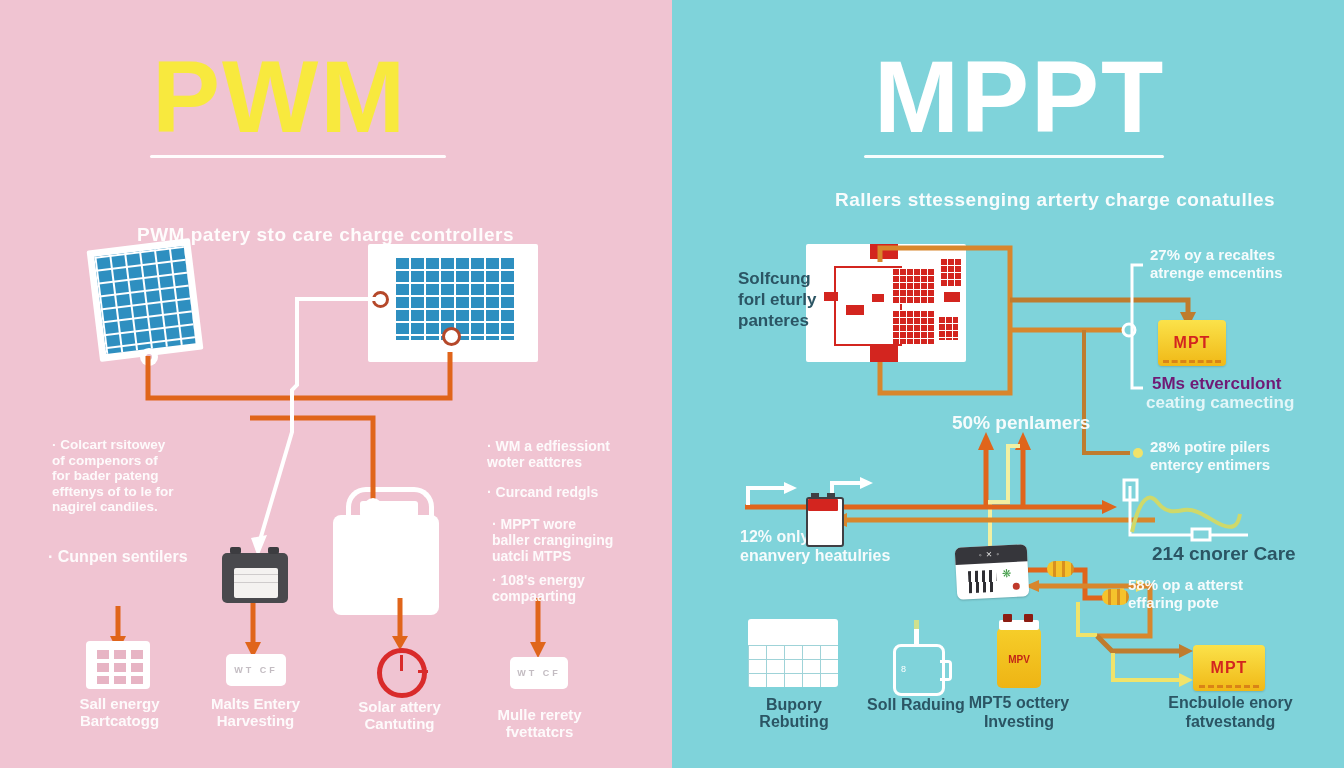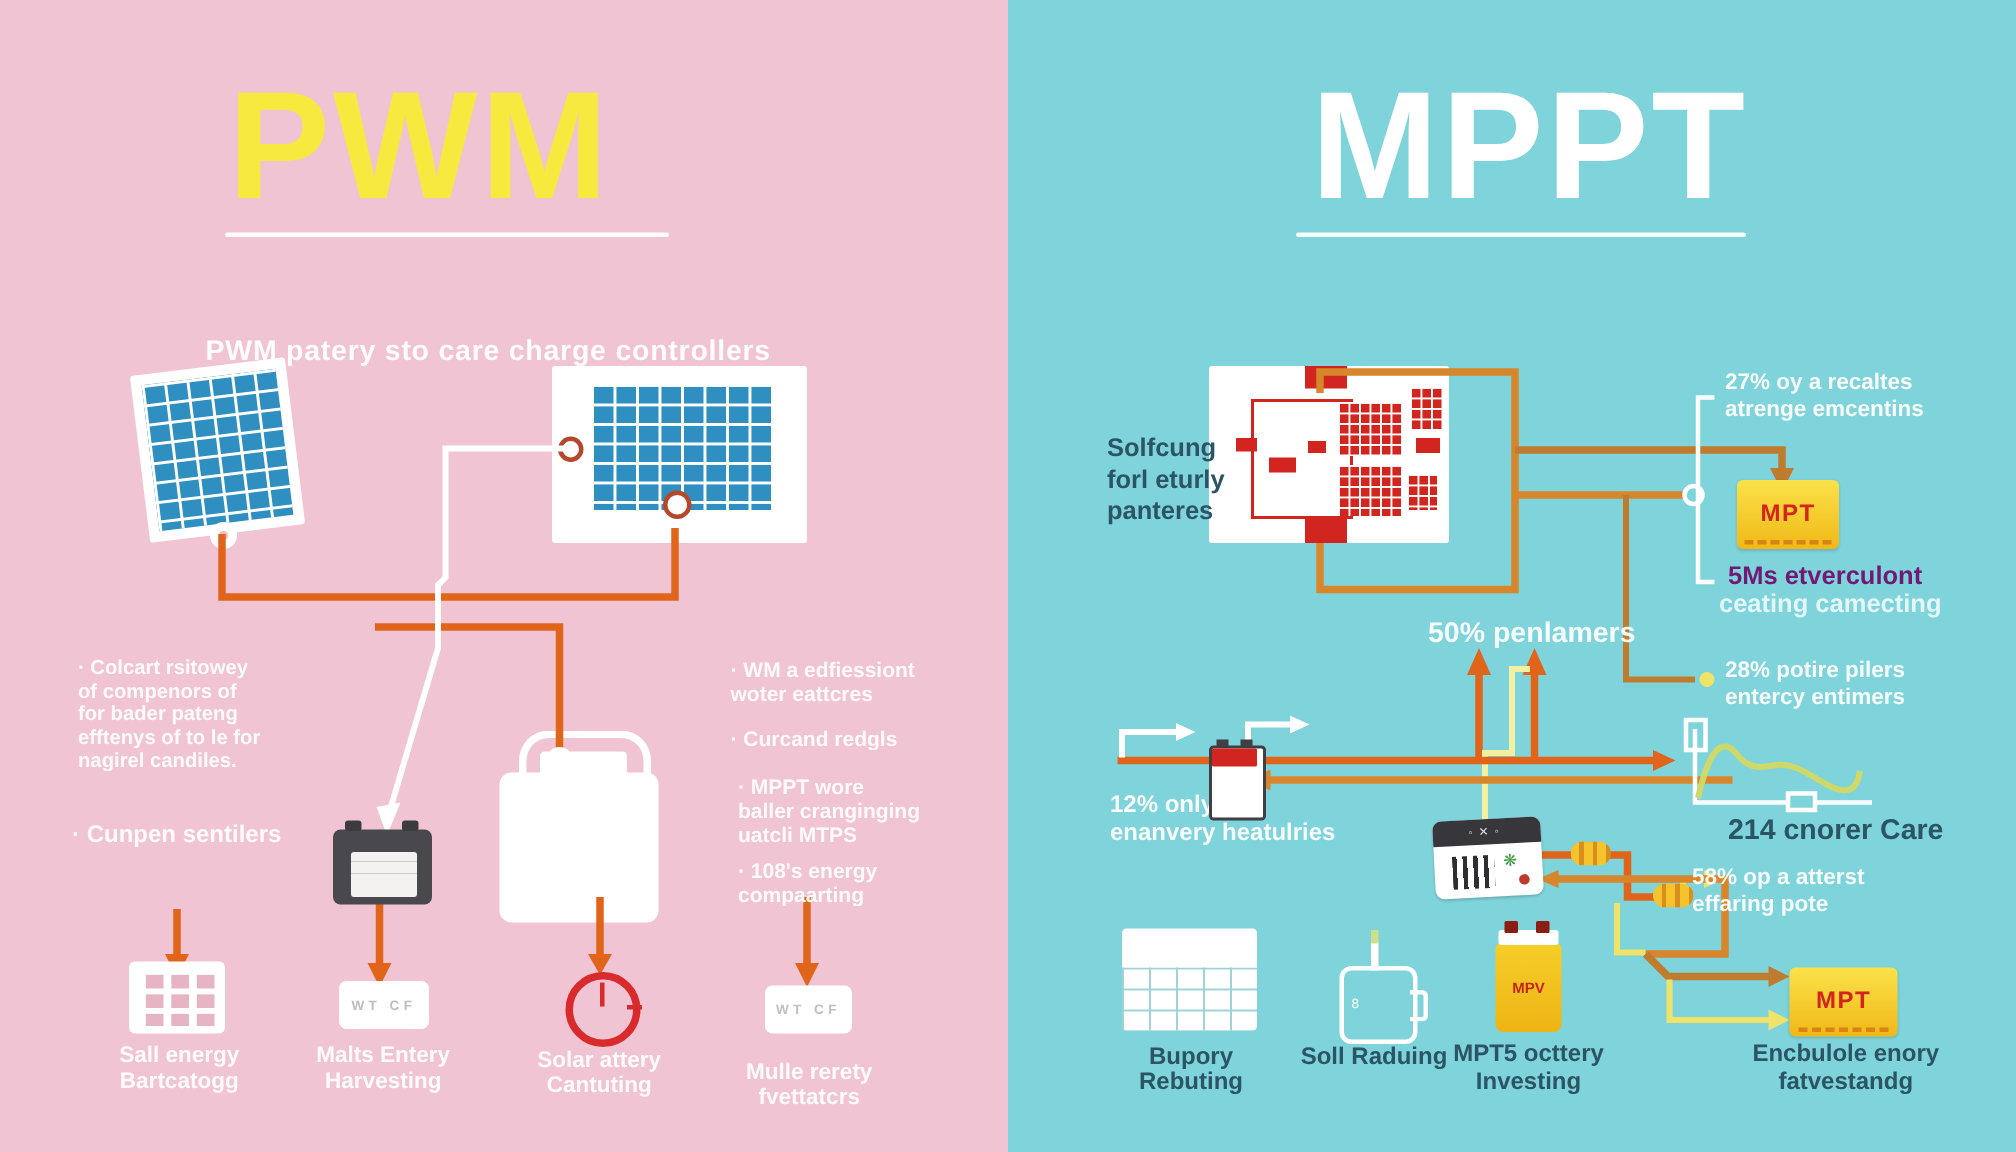--- a/index.html
+++ b/index.html
@@ -174,22 +174,23 @@
 Bartcatogg</div>
   <div class="abs wtext caption z3" style="left:198px;top:695px;width:115px;">Malts Entery
 Harvesting</div>
   <div class="abs wtext caption z3" style="left:342px;top:698px;width:115px;">Solar attery
 Cantuting</div>
   <div class="abs wtext caption z3" style="left:482px;top:706px;width:115px;">Mulle rerety
 fvettatcrs</div>
 
   <div class="abs title z3" style="left:874px;top:46px;color:#fff;">MPPT</div>
   <div class="abs underline z3" style="left:864px;top:155px;width:300px;"></div>
-
-  <div class="abs dtext z3" style="left:738px;top:268px;font-size:17px;line-height:21px;margin-top:20px;">Solfcung
+  <div class="abs subtitle z3" style="left:835px;top:189px;">Rallers sttessenging arterty charge conatulles</div>
+
+  <div class="abs dtext z3" style="left:738px;top:268px;font-size:17px;line-height:21px;">Solfcung
 forl eturly
 panteres</div>
 
   <div class="abs" style="left:806px;top:244px;width:160px;height:118px;background:#fff;border-radius:2px;">
     <div class="abs" style="left:64px;top:0;width:28px;height:15px;background:#d3251f;"></div>
     <div class="abs" style="left:64px;top:101px;width:28px;height:17px;background:#d3251f;"></div>
     <div class="abs" style="left:28px;top:22px;width:64px;height:76px;border:2.5px solid #d3251f;"></div>
     <div class="abs" style="left:18px;top:48px;width:14px;height:9px;background:#d3251f;"></div>
     <div class="abs" style="left:40px;top:61px;width:18px;height:10px;background:#d3251f;"></div>
     <div class="abs" style="left:66px;top:50px;width:12px;height:8px;background:#d3251f;"></div>

